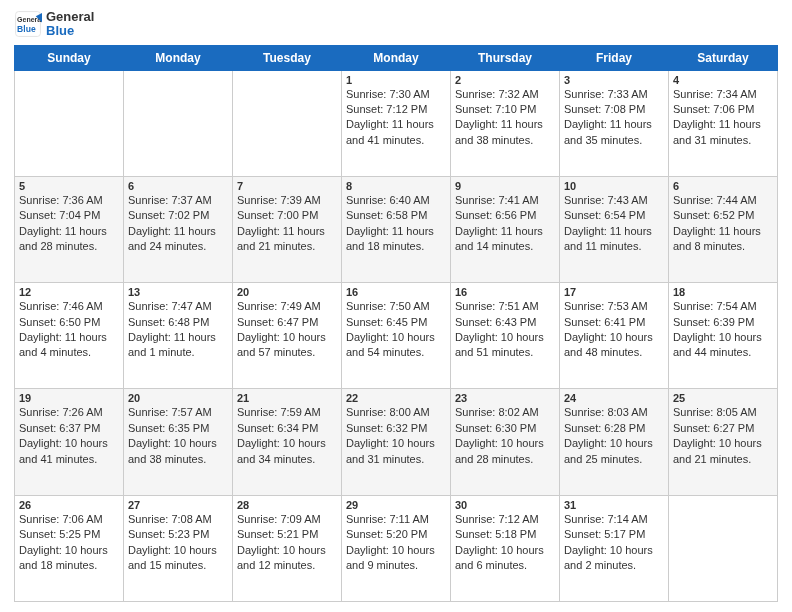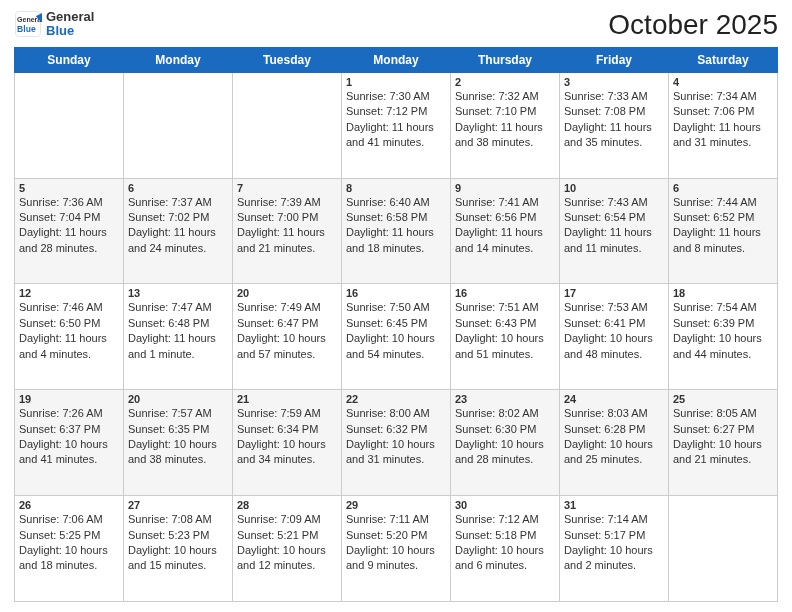--- a/index.html
+++ b/index.html
@@ -104,21 +104,20 @@
         <text x="4" y="16" font-size="9" font-weight="bold" fill="#333" font-family="Arial">General</text>
         <text x="4" y="28" font-size="11" font-weight="bold" fill="#1a6bbf" font-family="Arial">Blue</text>
         <polygon points="28,8 36,4 36,16" fill="#1a6bbf"></polygon>
       </svg>
       <div style="line-height:1.1">
         <div style="font-size:13px;font-weight:bold;color:#333">General</div>
         <div style="font-size:13px;font-weight:bold;color:#1a6bbf">Blue</div>
       </div>
     </div>
     <div class="title-block">
-      <div class="month-title">October 2025</div>
     </div>
   </div>
 
   <table class="calendar">
     <thead>
       <tr>
         <th>Sunday</th>
         <th>Monday</th>
         <th>Tuesday</th>
         <th>Monday</th>

